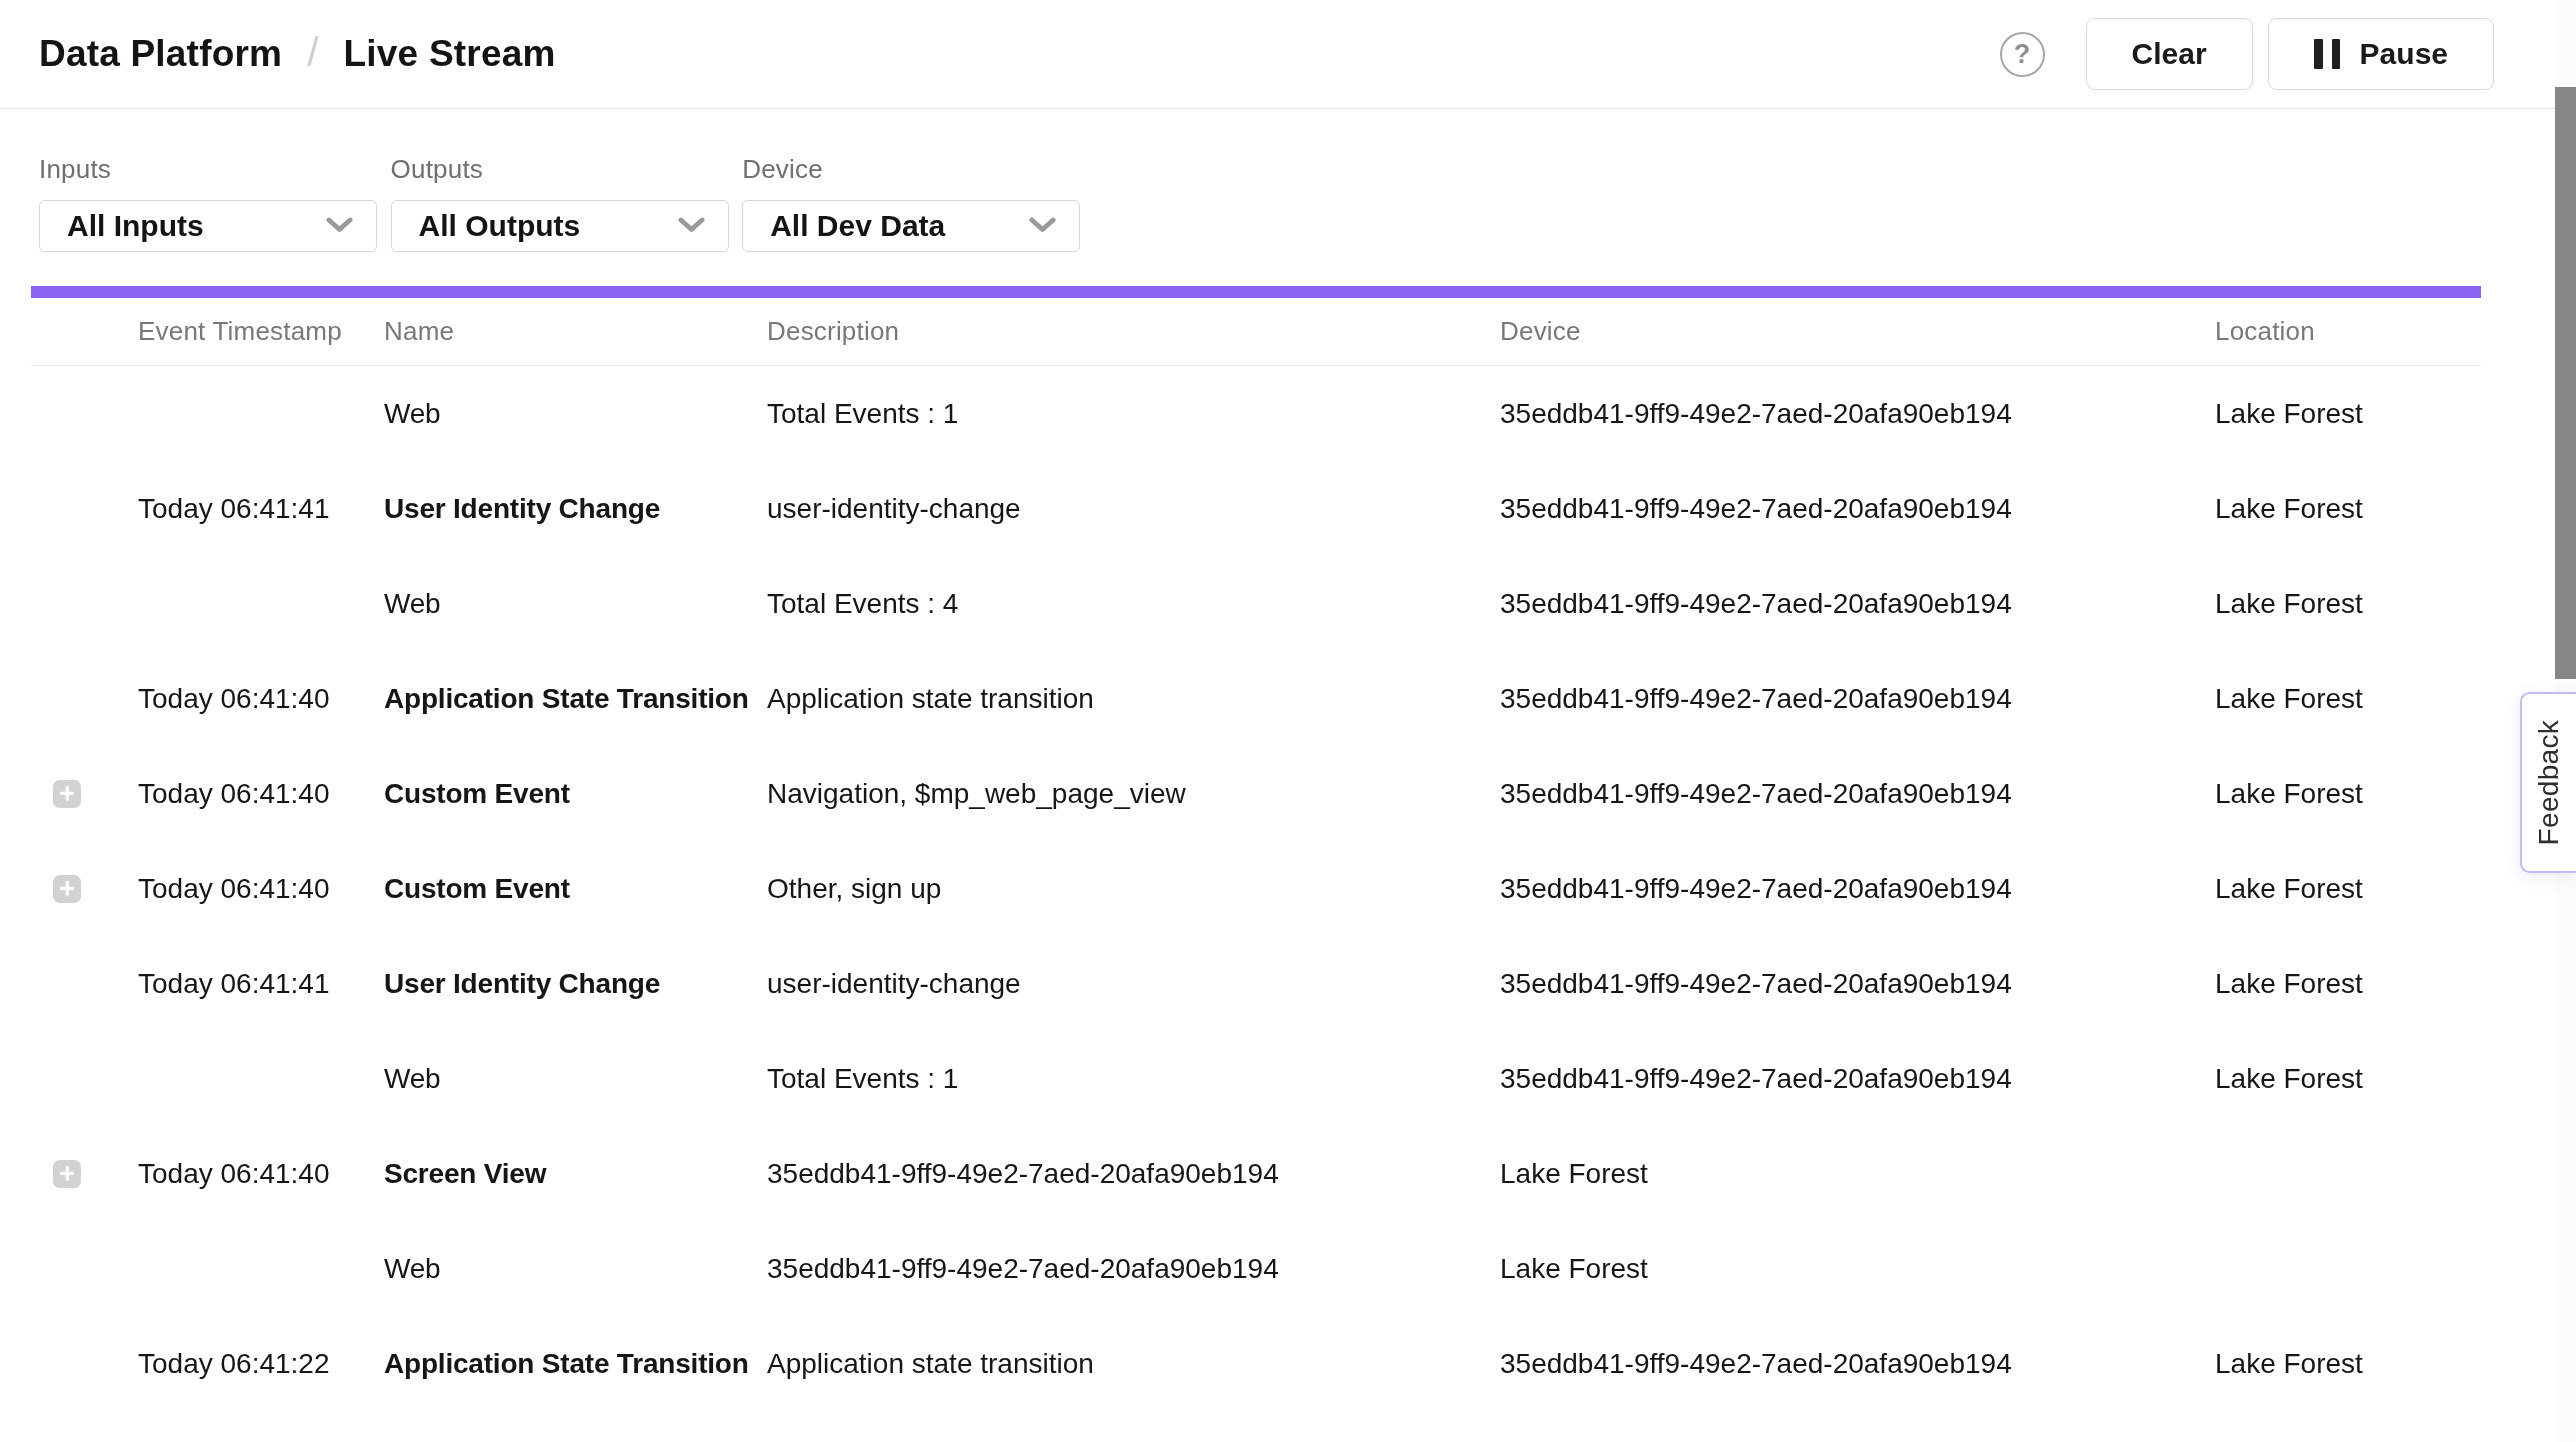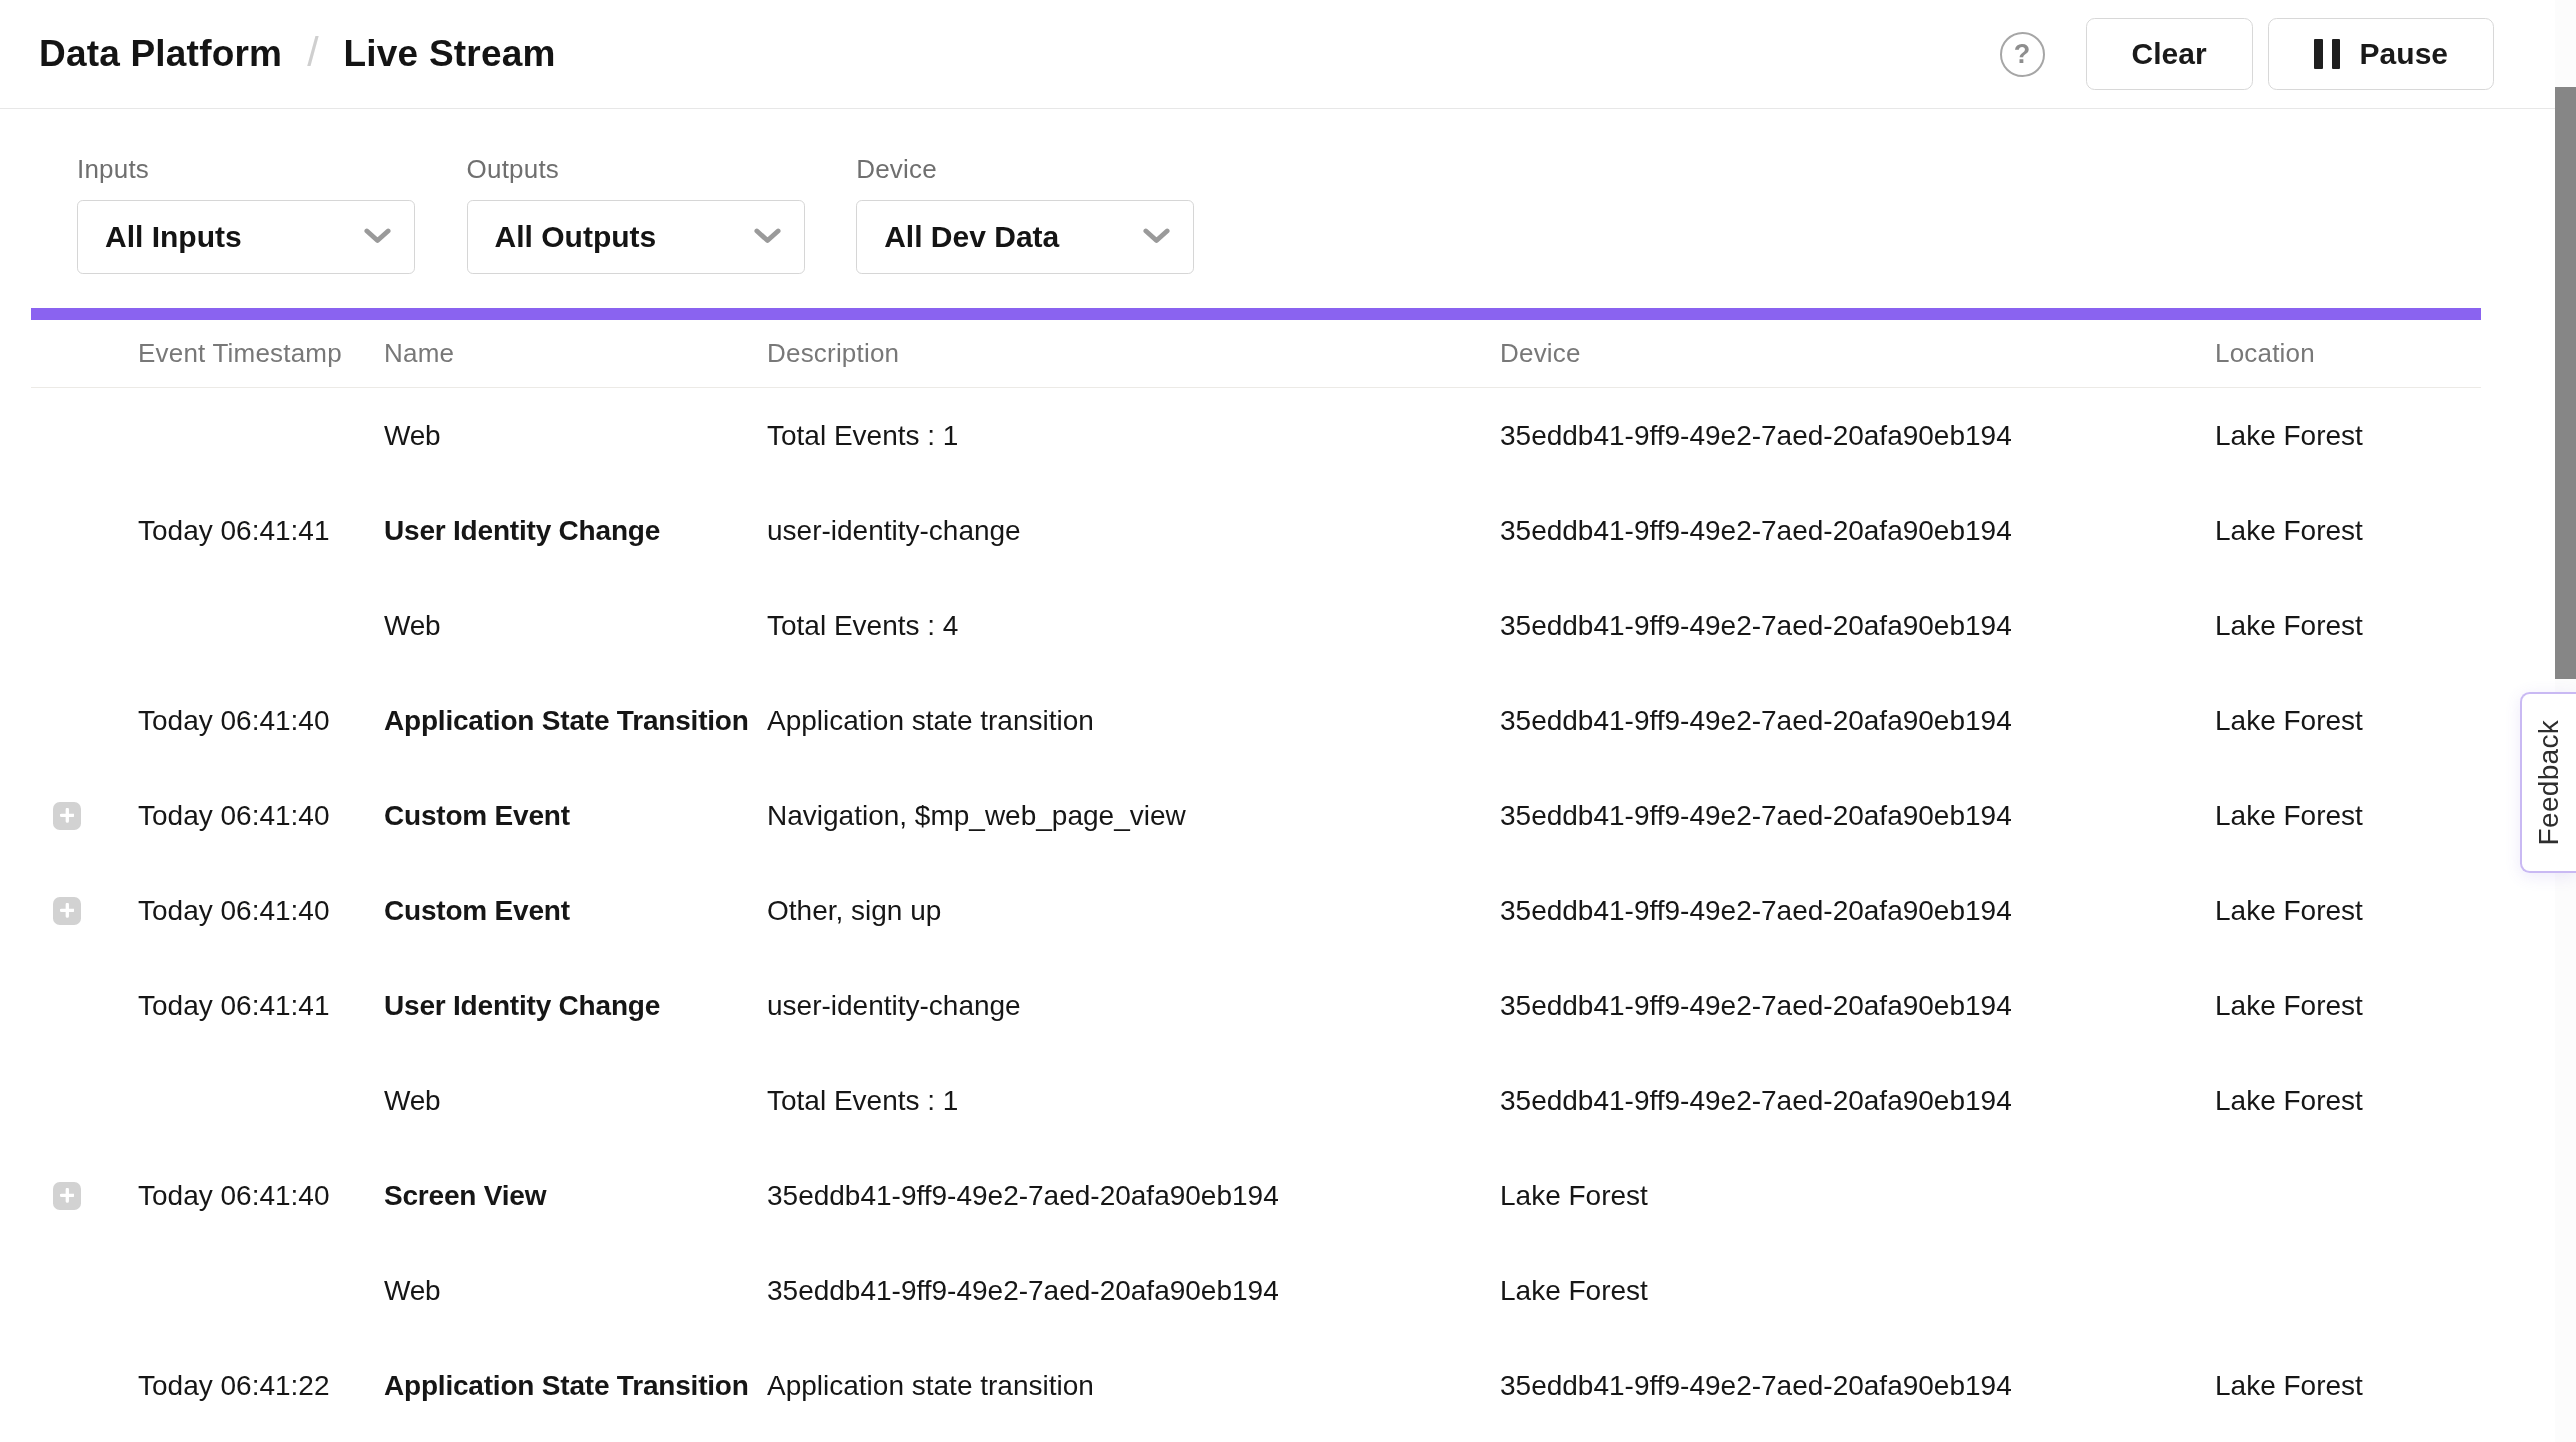--- a/index.html
+++ b/index.html
@@ -41,24 +41,24 @@
     font-size:30px;font-weight:700;color:#1a1a1a;
     display:flex;align-items:center;gap:19.4px;cursor:pointer;
     font-family:inherit;
   }
   .btn + .btn{margin-left:15.5px;}
   .pause-icon{display:flex;gap:8.7px;}
   .pause-icon i{display:block;width:8.7px;height:30px;background:#1f1f1f;border-radius:1px;}
 
   
   .filters{padding:45px 0 0 39px;display:flex;gap:13.6px;}
-  .filter-group{display:flex;flex-direction:column;margin-left:38px;}
+  .filter-group{display:flex;flex-direction:column;}
   .filter-label{font-size:26px;color:#6f6f6f;margin-bottom:14.6px;letter-spacing:0.2px;}
   .select-box{
-    width:338px;height:74px;
+    width:338px;height:52px;
     border:1.9px solid #d6d6d6;border-radius:5.8px;background:#fff;
     display:flex;align-items:center;justify-content:space-between;
     padding:0 23px 0 27px;cursor:pointer;
   }
   .select-value{font-size:30px;font-weight:700;color:#141414;}
   .chevron{display:flex;align-items:center;}
 
   
   .stream{margin:34px 31px 0 31px;width:2450px;}
   .accent-bar{height:12.6px;background:var(--accent-purple);}

